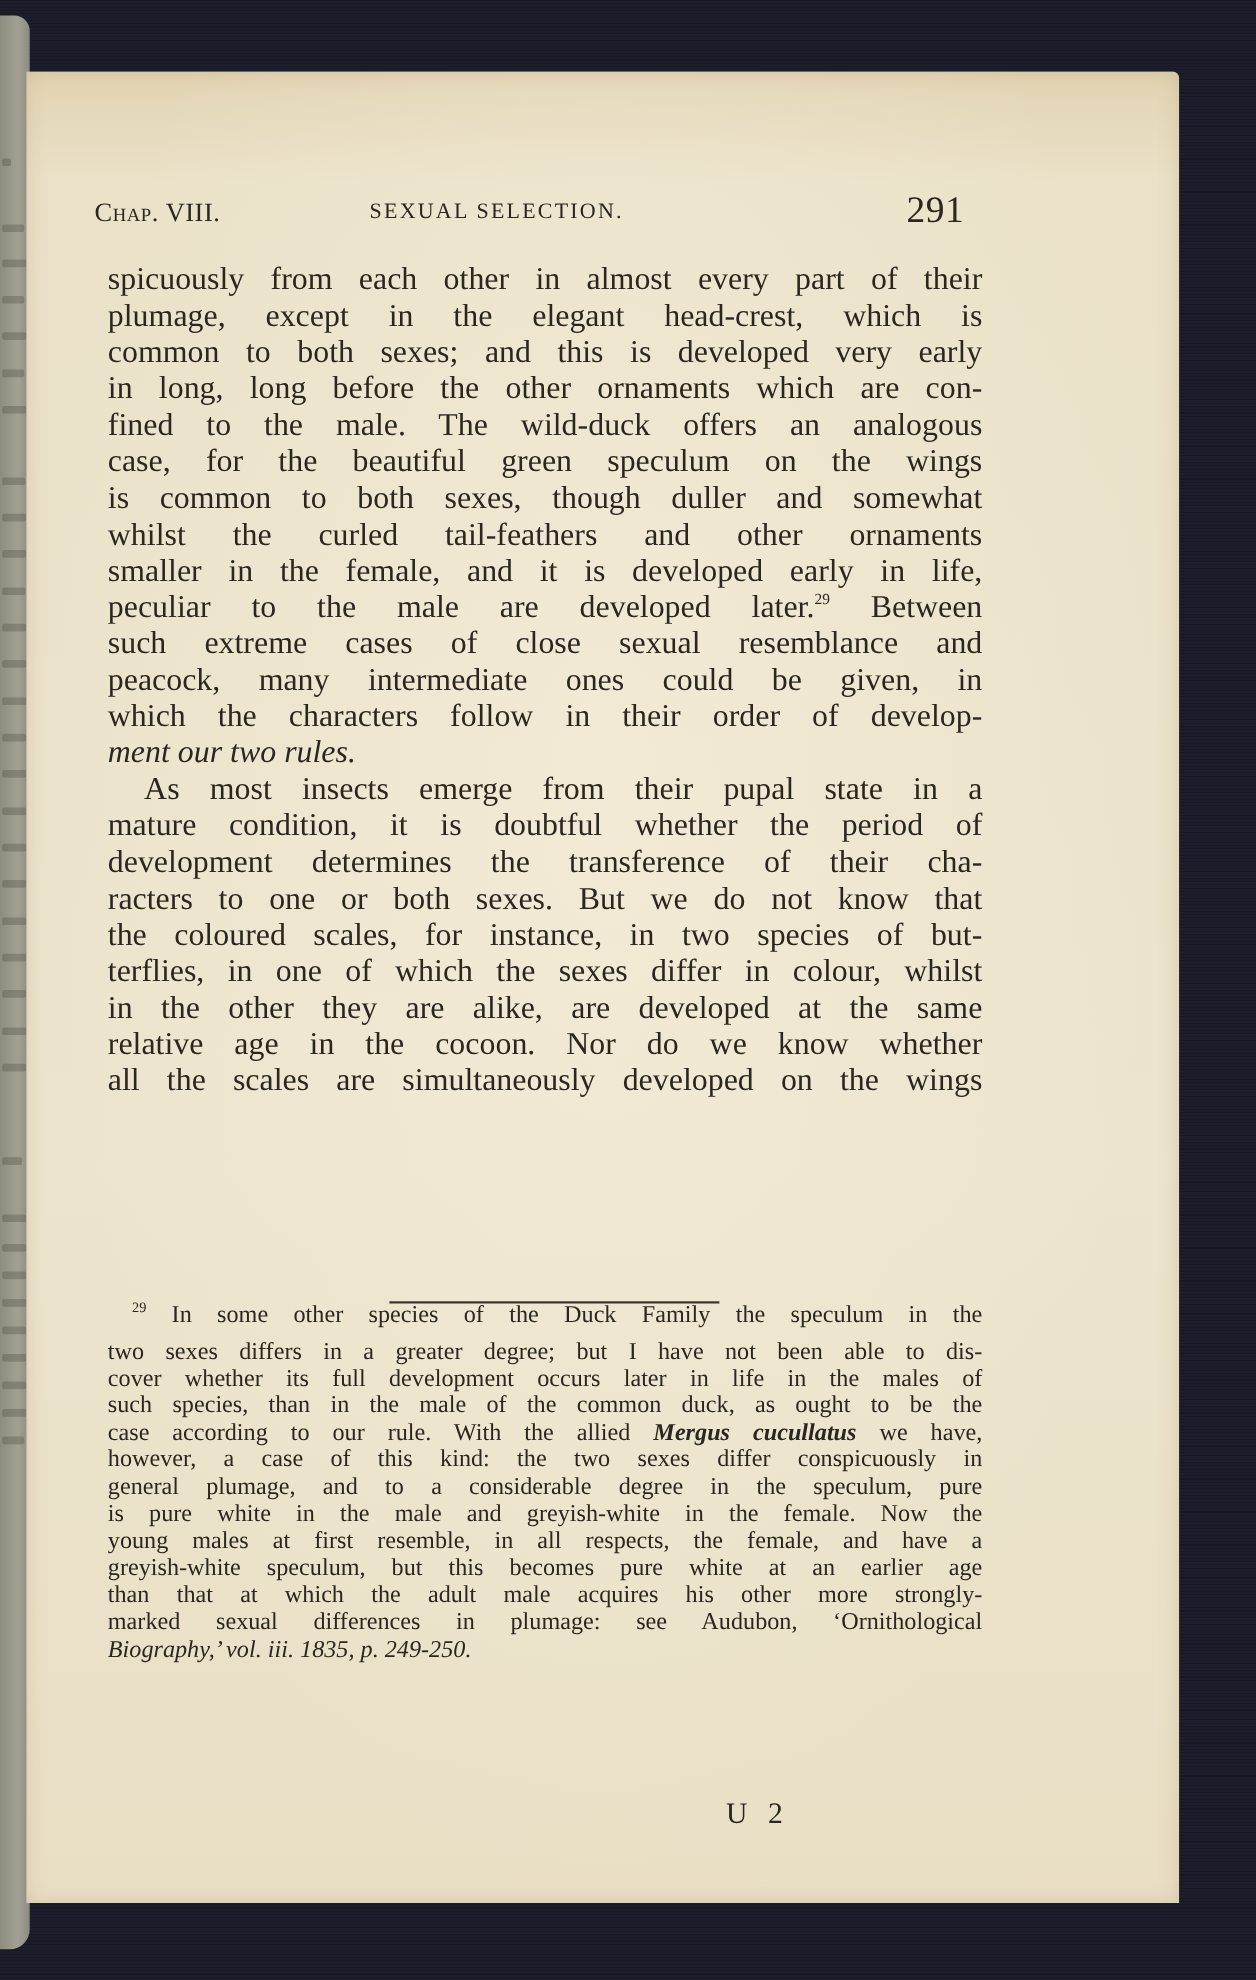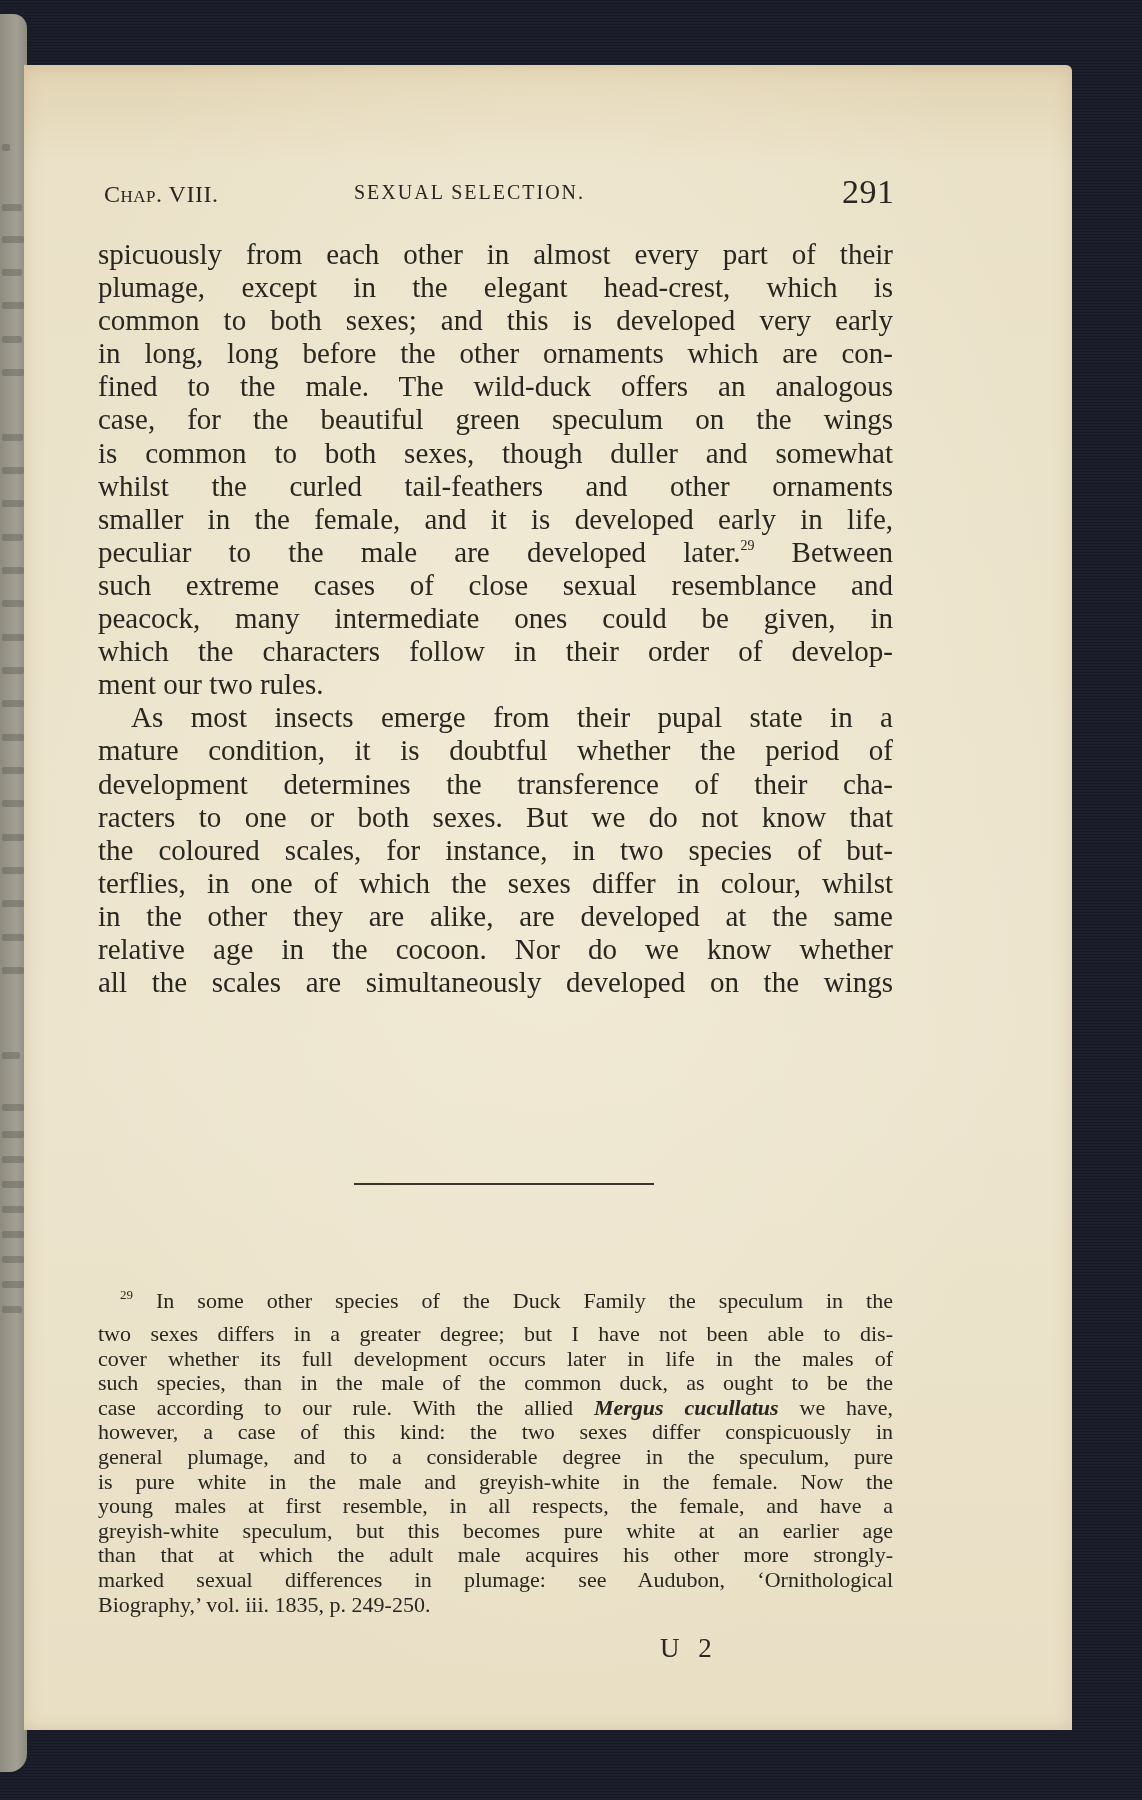--- a/index.html
+++ b/index.html
@@ -24,44 +24,44 @@
   .page {
     position: absolute; left: 24px; top: 65px; width: 1048px; height: 1665px;
     background: #e9dfc4;
     background-image:
       radial-gradient(ellipse at 50% 40%, rgba(247,240,222,0.55), rgba(230,218,188,0) 70%),
       linear-gradient(180deg, #e2d4b3 0%, #eae1c8 6%, #ece4cd 60%, #e9dfc5 100%);
     box-shadow: inset 0 0 18px rgba(160,130,80,0.25);
     border-radius: 0 6px 0 0;
   }
   .running-head {
-    position: absolute; top: 108px; left: 80px; width: 800px; height: 40px;
+    position: absolute; top: 108px; left: 62px; width: 800px; height: 40px;
     font-size: 25px; letter-spacing: 0.5px;
   }
   .rh-chap { position: absolute; left: 0; top: 8px; font-variant: small-caps; font-size: 24px; }
   .rh-title { position: absolute; left: 250px; top: 8px; font-size: 20px; letter-spacing: 2px; }
   .rh-page { position: absolute; left: 738px; top: 0; font-size: 34px; }
 
   .body-text {
     position: absolute; left: 74px; top: 173px; width: 795px;
     font-size: 29px; line-height: 33.1px;
   }
   .line {
     display: block; white-space: nowrap; text-align: justify; text-align-last: justify;
     height: 33.1px; overflow: visible;
   }
-  .line.last { text-align-last: left; }
+  .line.last { text-align-last: left; font-style: italic; }
   .line.indent { padding-left: 33px; }
   sup.fn { font-size: 14px; vertical-align: 12px; line-height: 0; }
 
   .footnote-rule {
     position: absolute; left: 330px; top: 1118px; width: 300px; height: 2px; background: #3a342b;
   }
   .footnotes {
-    position: absolute; left: 74px; top: 1224px; width: 795px;
+    position: absolute; left: 74px; top: 1118px; width: 795px;
     font-size: 22px; line-height: 24.6px;
   }
   .footnotes sup { font-size: 13px; vertical-align: 9px; line-height: 0; }
   .footnotes em { font-style: italic; font-weight: bold; }
   .signature {
     position: absolute; left: 636px; top: 1568px; font-size: 27px; letter-spacing: 6px;
   }
 </style>
 </head>
 <body>

